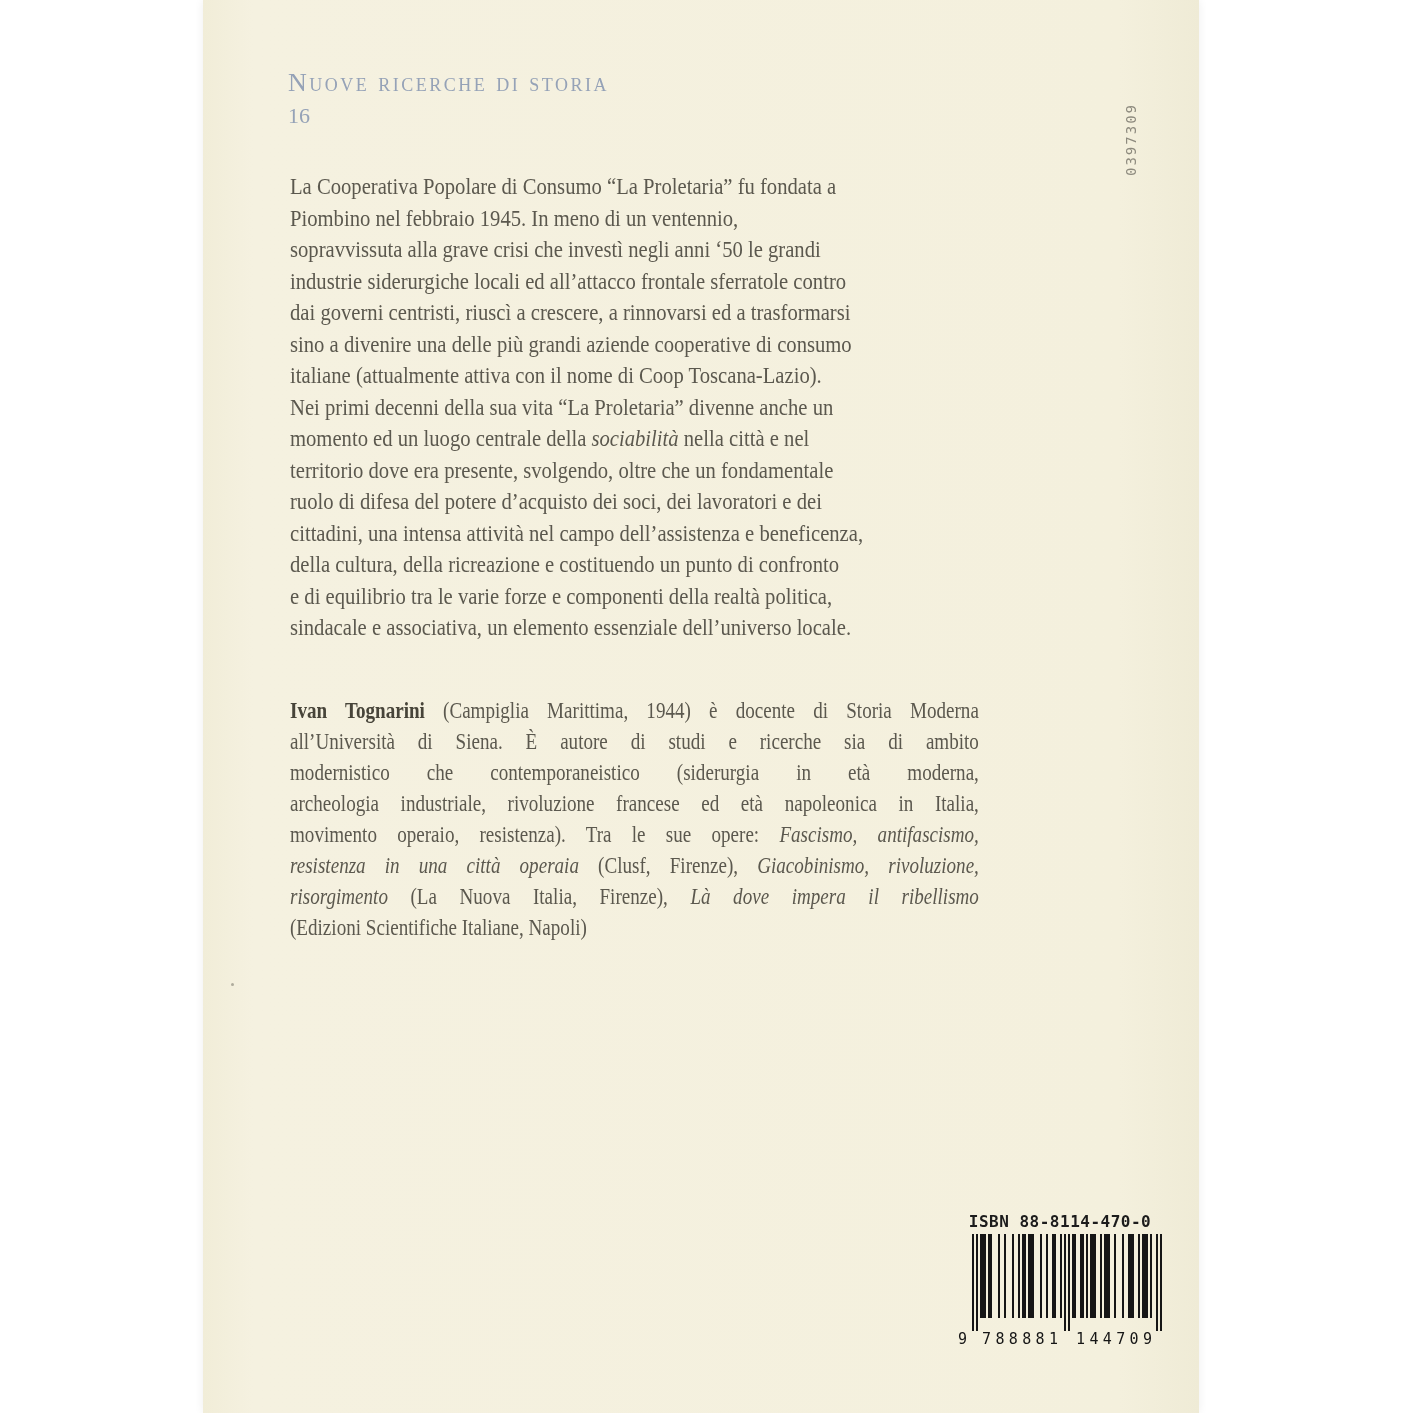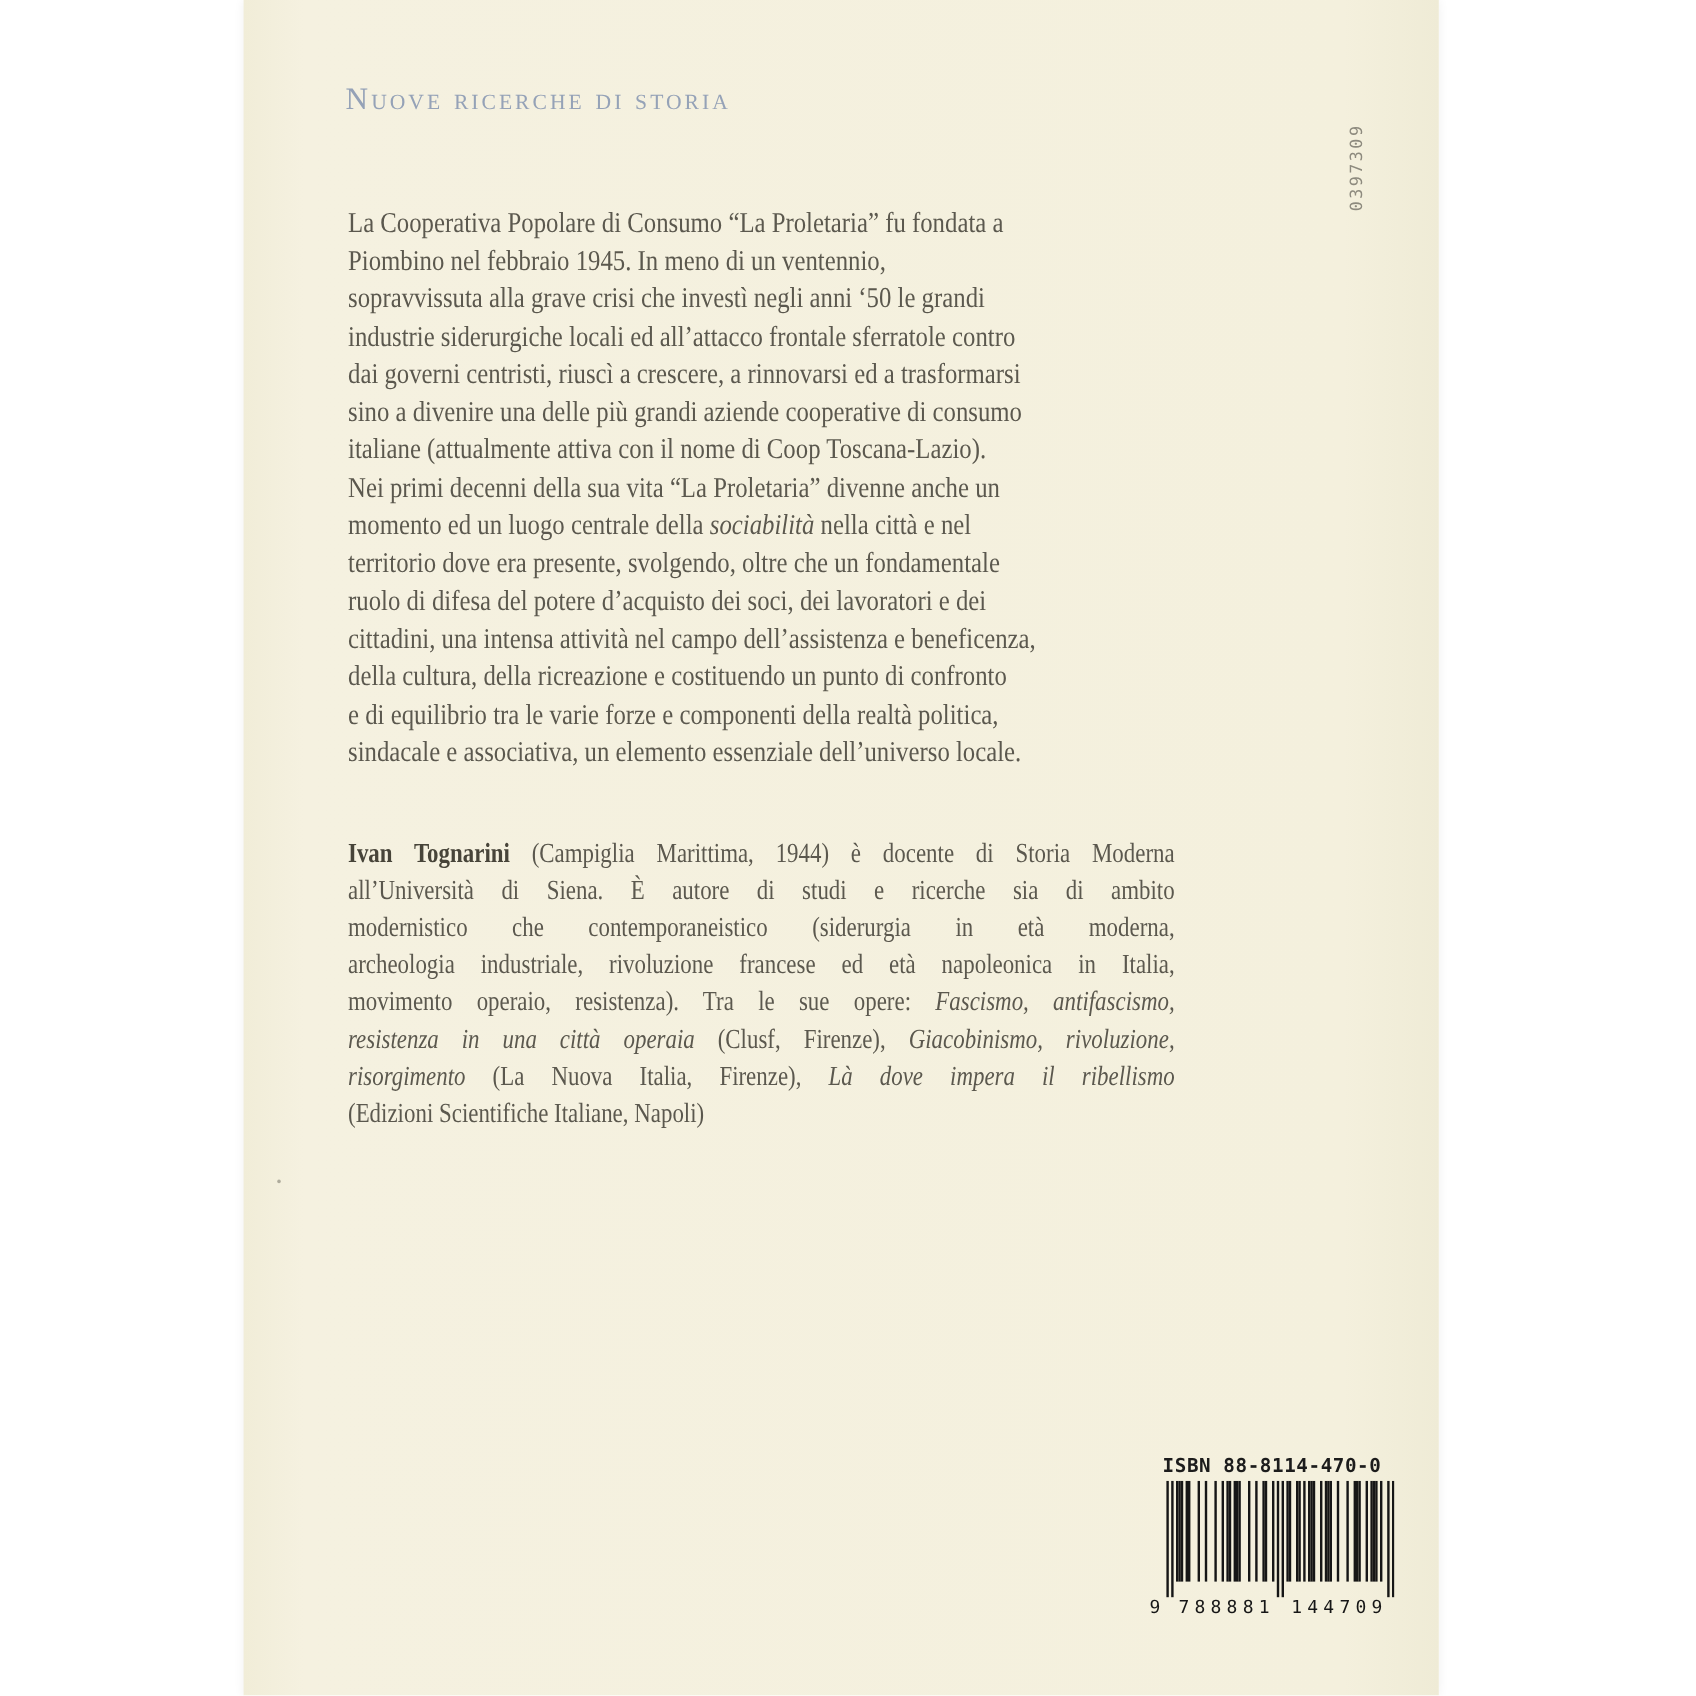--- a/index.html
+++ b/index.html
@@ -118,20 +118,21 @@
   }
 </style>
 </head>
 <body>
 
 <div class="scan">
   <div class="cover">
 
     <div class="series">
       <div class="series-title">Nuove ricerche di storia</div>
+      <div class="series-number">16</div>
     </div>
 
     <div class="side-code">0397309</div>
 
     <div class="para para1">
         <div class="line"><span>La Cooperativa Popolare di Consumo “La Proletaria” fu fondata a</span></div>
         <div class="line"><span>Piombino nel febbraio 1945. In meno di un ventennio,</span></div>
         <div class="line"><span>sopravvissuta alla grave crisi che investì negli anni ‘50 le grandi</span></div>
         <div class="line"><span>industrie siderurgiche locali ed all’attacco frontale sferratole contro</span></div>
         <div class="line"><span>dai governi centristi, riuscì a crescere, a rinnovarsi ed a trasformarsi</span></div>

